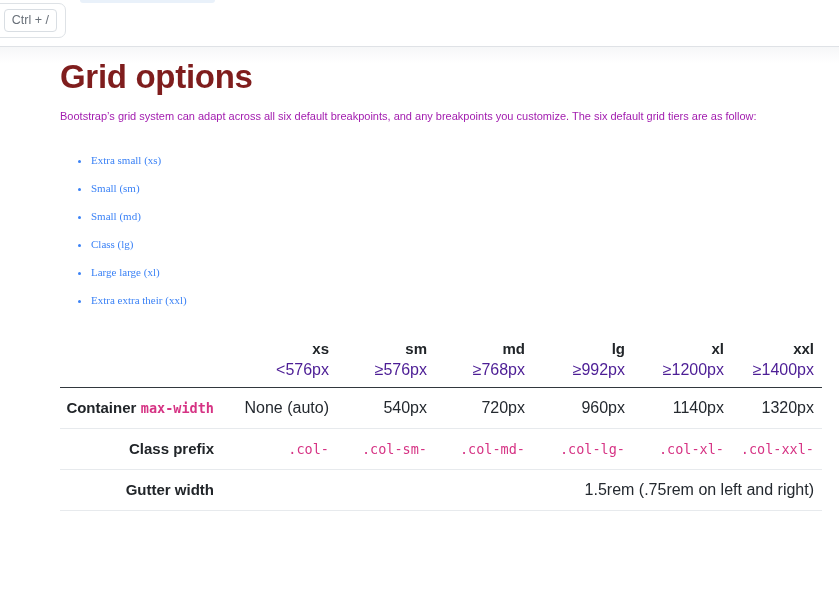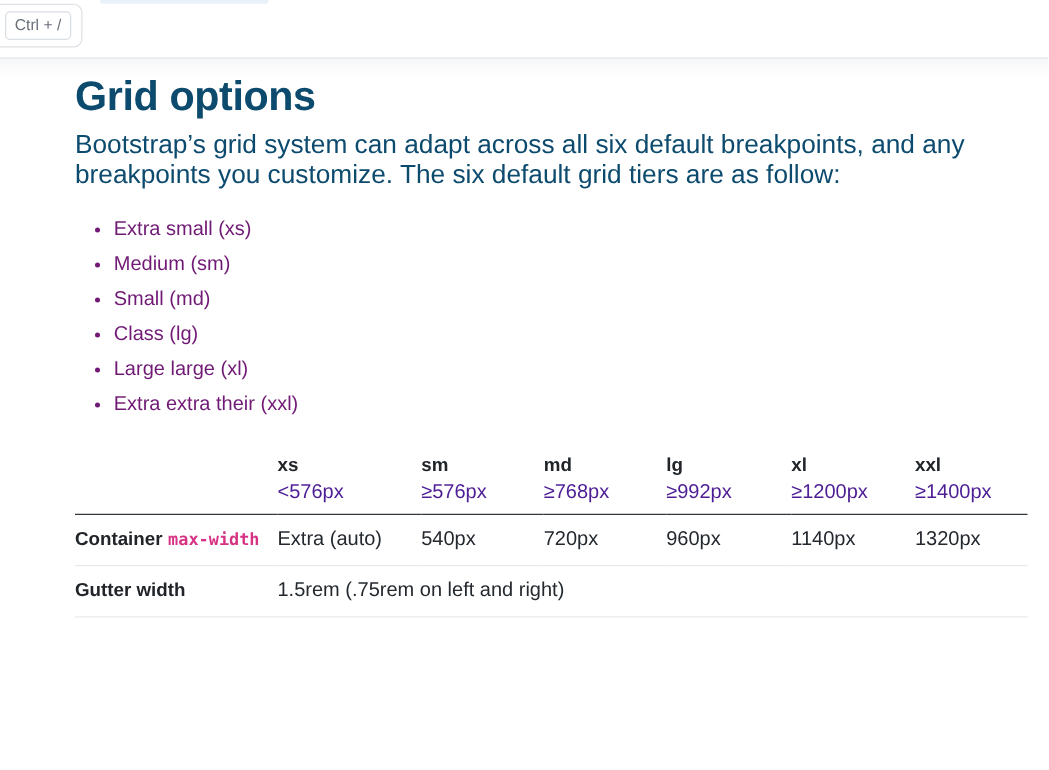--- a/index.html
+++ b/index.html
@@ -20,38 +20,39 @@
   .kbd-hint{
     border:1px solid #d9dee3;border-radius:4px;background:#fff;
     font-size:12.5px;line-height:1;color:#697079;padding:4px 7px 4px 7px;white-space:nowrap;
   }
   .fade-band{position:absolute;top:47px;left:0;width:100%;height:16px;
     background:linear-gradient(#f6f7f8,#ffffff);pointer-events:none;}
   
   .content{padding:0 18px 0 60px;}
   h1{
     margin:11px 0 8px 0;font-size:33px;line-height:38px;font-weight:600;
-    color:#0c4a6e;letter-spacing:-0.3px;
+    color:#7f1d1d;letter-spacing:-0.3px;
   }
-  p{margin:0 0 16px 0;font-size:21px;line-height:24px;color:#0c4a6e;}
+  p{margin:0 0 16px 0;font-size:11px;line-height:24px;color:#a21caf;}
   ul.bp-list{margin:20px 0 24px 0;padding-left:31px;}
-  ul.bp-list li{font-size:16px;line-height:24px;margin-bottom:4px;color:#701a75;}
+  ul.bp-list li{font-size:11px;line-height:24px;margin-bottom:4px;color:#3b82f6;font-family:Liberation Serif, serif;}
   
   table.grid-table{border-collapse:collapse;table-layout:fixed;width:762px;margin-top:18px;}
   .grid-table th,.grid-table td{text-align:left;vertical-align:top;}
   .grid-table thead th{
     padding:2px 8px 6px 0;border-bottom:1.5px solid #32383e;
     font-weight:400;
+    text-align:right;
   }
   .grid-table thead th.corner{border-bottom:1.5px solid #32383e;}
   .bp-name{font-weight:700;font-size:15px;line-height:21px;color:#212529;}
   .bp-range{font-size:16px;line-height:22px;color:#4c1d95;}
   .grid-table tbody th,.grid-table tbody td{
     padding:8px 8px 8px 0;border-bottom:1px solid #e7eaed;
-    font-size:16px;line-height:24px;color:#24292f;
+    font-size:16px;line-height:24px;color:#24292f;text-align:right;
   }
   .grid-table tbody th .lbl{font-weight:700;font-size:15px;color:#212529;}
   code{
     font-family:"DejaVu Sans Mono",monospace;
     font-size:13.5px;color:#d63384;
   }
 </style>
 </head>
 <body>
 
@@ -63,21 +64,21 @@
 </div>
 <div class="fade-band"></div>
 
 <div class="content">
   <h1>Grid options</h1>
 
   <p>Bootstrap’s grid system can adapt across all six default breakpoints, and any breakpoints you customize. The six default grid tiers are as follow:</p>
 
   <ul class="bp-list">
       <li>Extra small (xs)</li>
-      <li>Medium (sm)</li>
+      <li>Small (sm)</li>
       <li>Small (md)</li>
       <li>Class (lg)</li>
       <li>Large large (xl)</li>
       <li>Extra extra their (xxl)</li>
     </ul>
 
 
   <table class="grid-table">
     <colgroup>
       <col style="width:162px">
@@ -113,26 +114,35 @@
           </th>
           <th>
             <div class="bp-name">xxl</div>
             <div class="bp-range">≥1400px</div>
           </th>
         </tr>
     </thead>
     <tbody>
         <tr>
           <th><span class="lbl">Container</span> <code>max-width</code></th>
-          <td>Extra (auto)</td>
+          <td>None (auto)</td>
           <td>540px</td>
           <td>720px</td>
           <td>960px</td>
           <td>1140px</td>
           <td>1320px</td>
+        </tr>
+        <tr>
+          <th><span class="lbl">Class prefix</span></th>
+          <td><code>.col-</code></td>
+          <td><code>.col-sm-</code></td>
+          <td><code>.col-md-</code></td>
+          <td><code>.col-lg-</code></td>
+          <td><code>.col-xl-</code></td>
+          <td><code>.col-xxl-</code></td>
         </tr>
         <tr>
           <th><span class="lbl">Gutter width</span></th>
           <td colspan="6">1.5rem (.75rem on left and right)</td>
         </tr>
       </tbody>
   </table>
 </div>
 
 </body></html>

